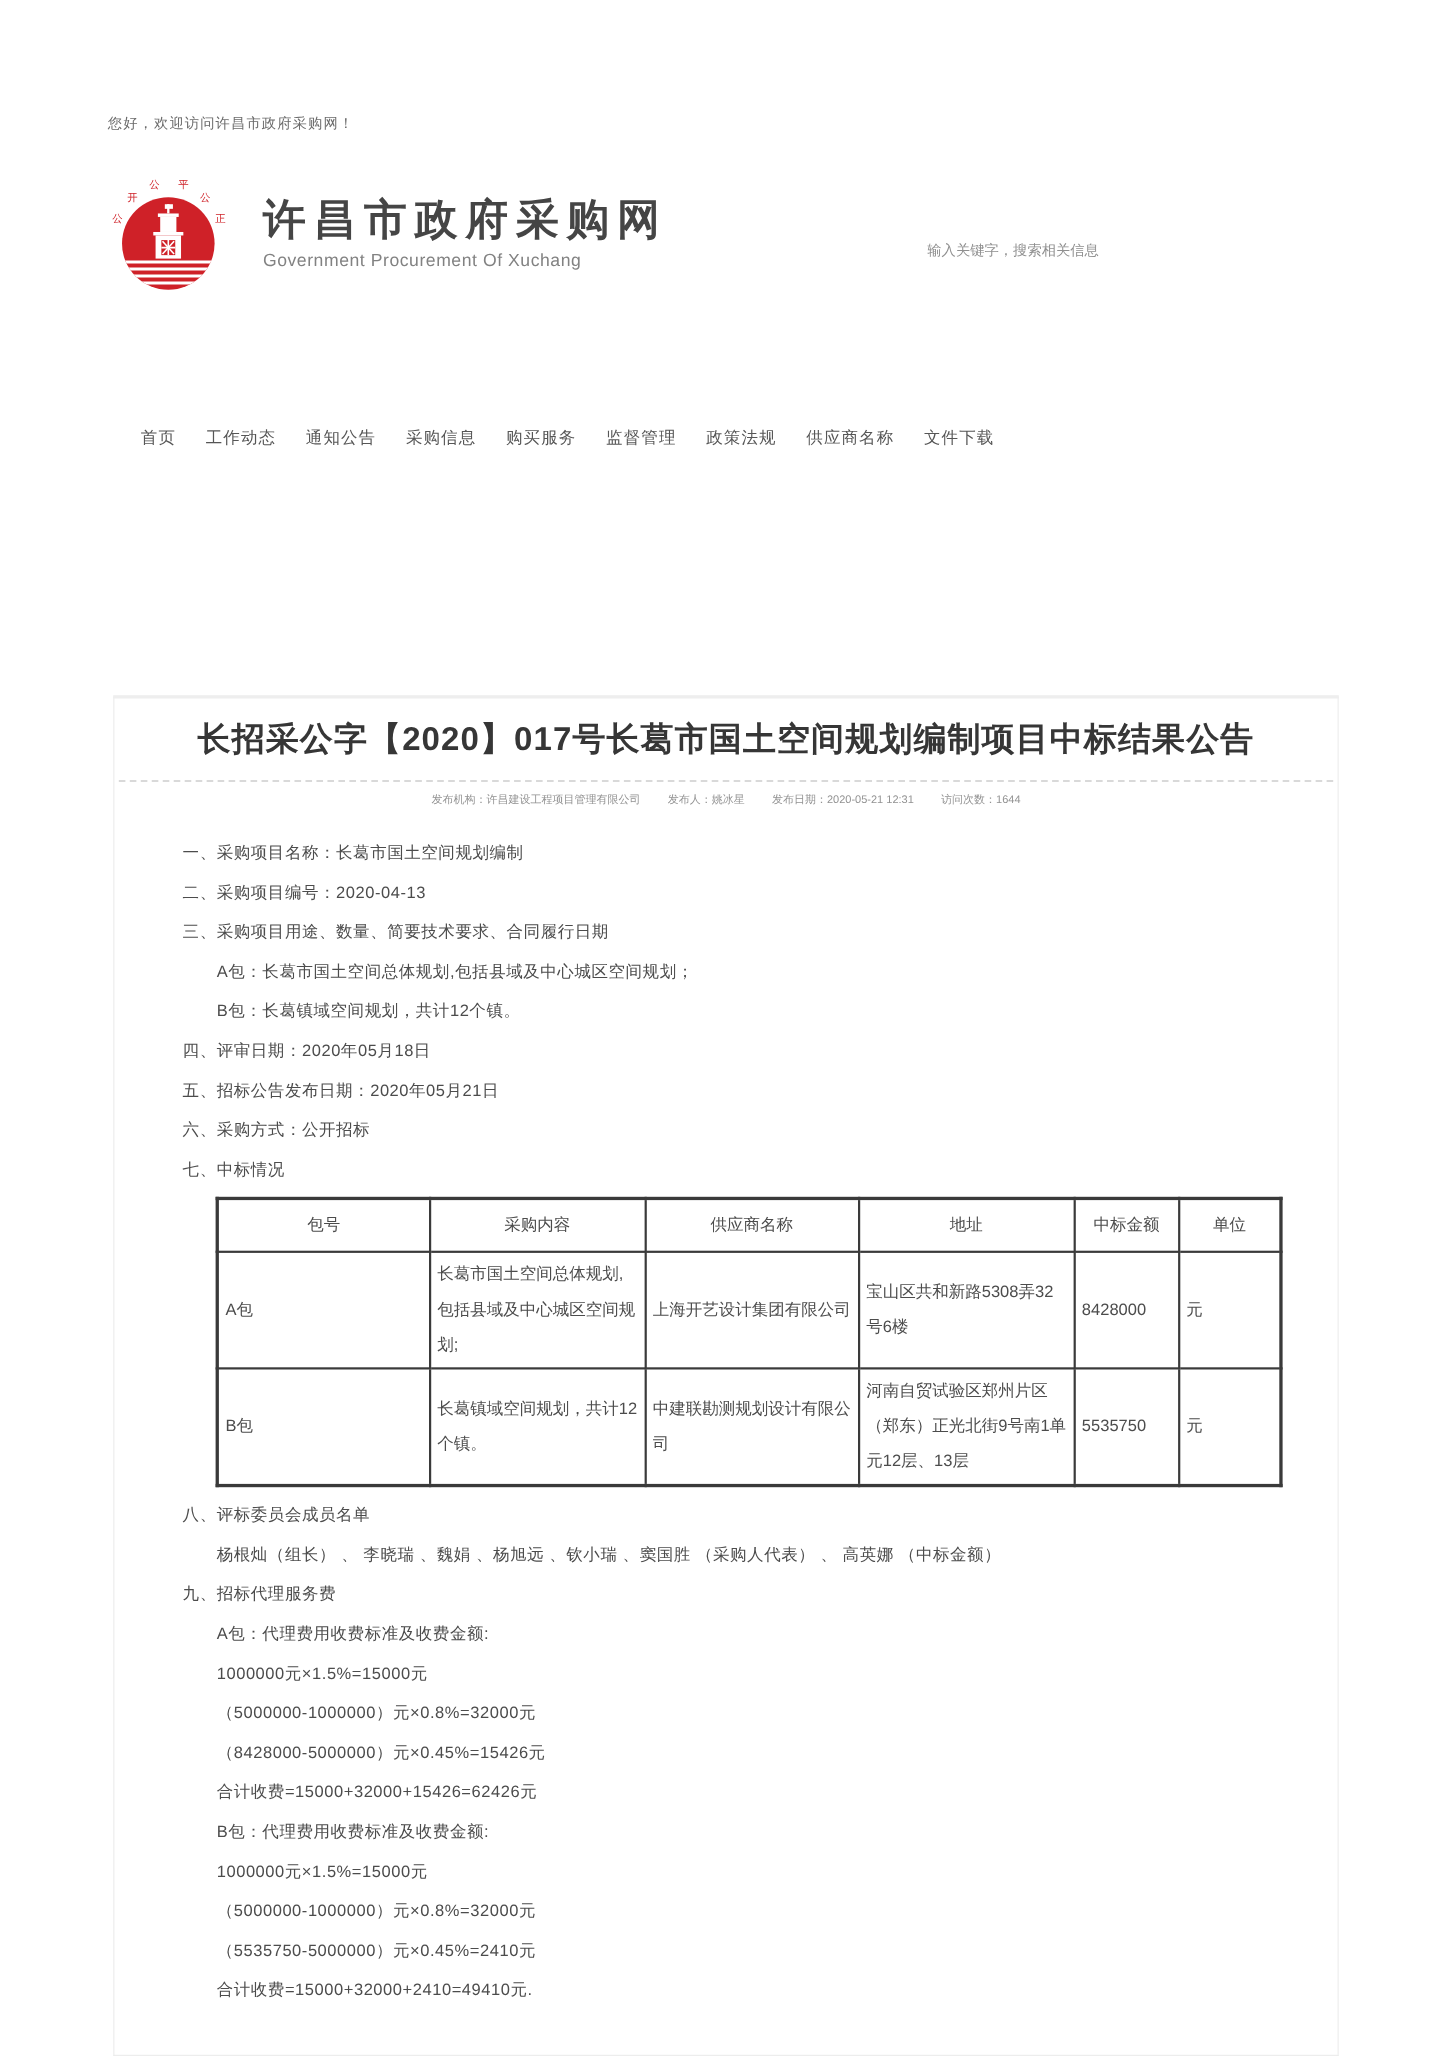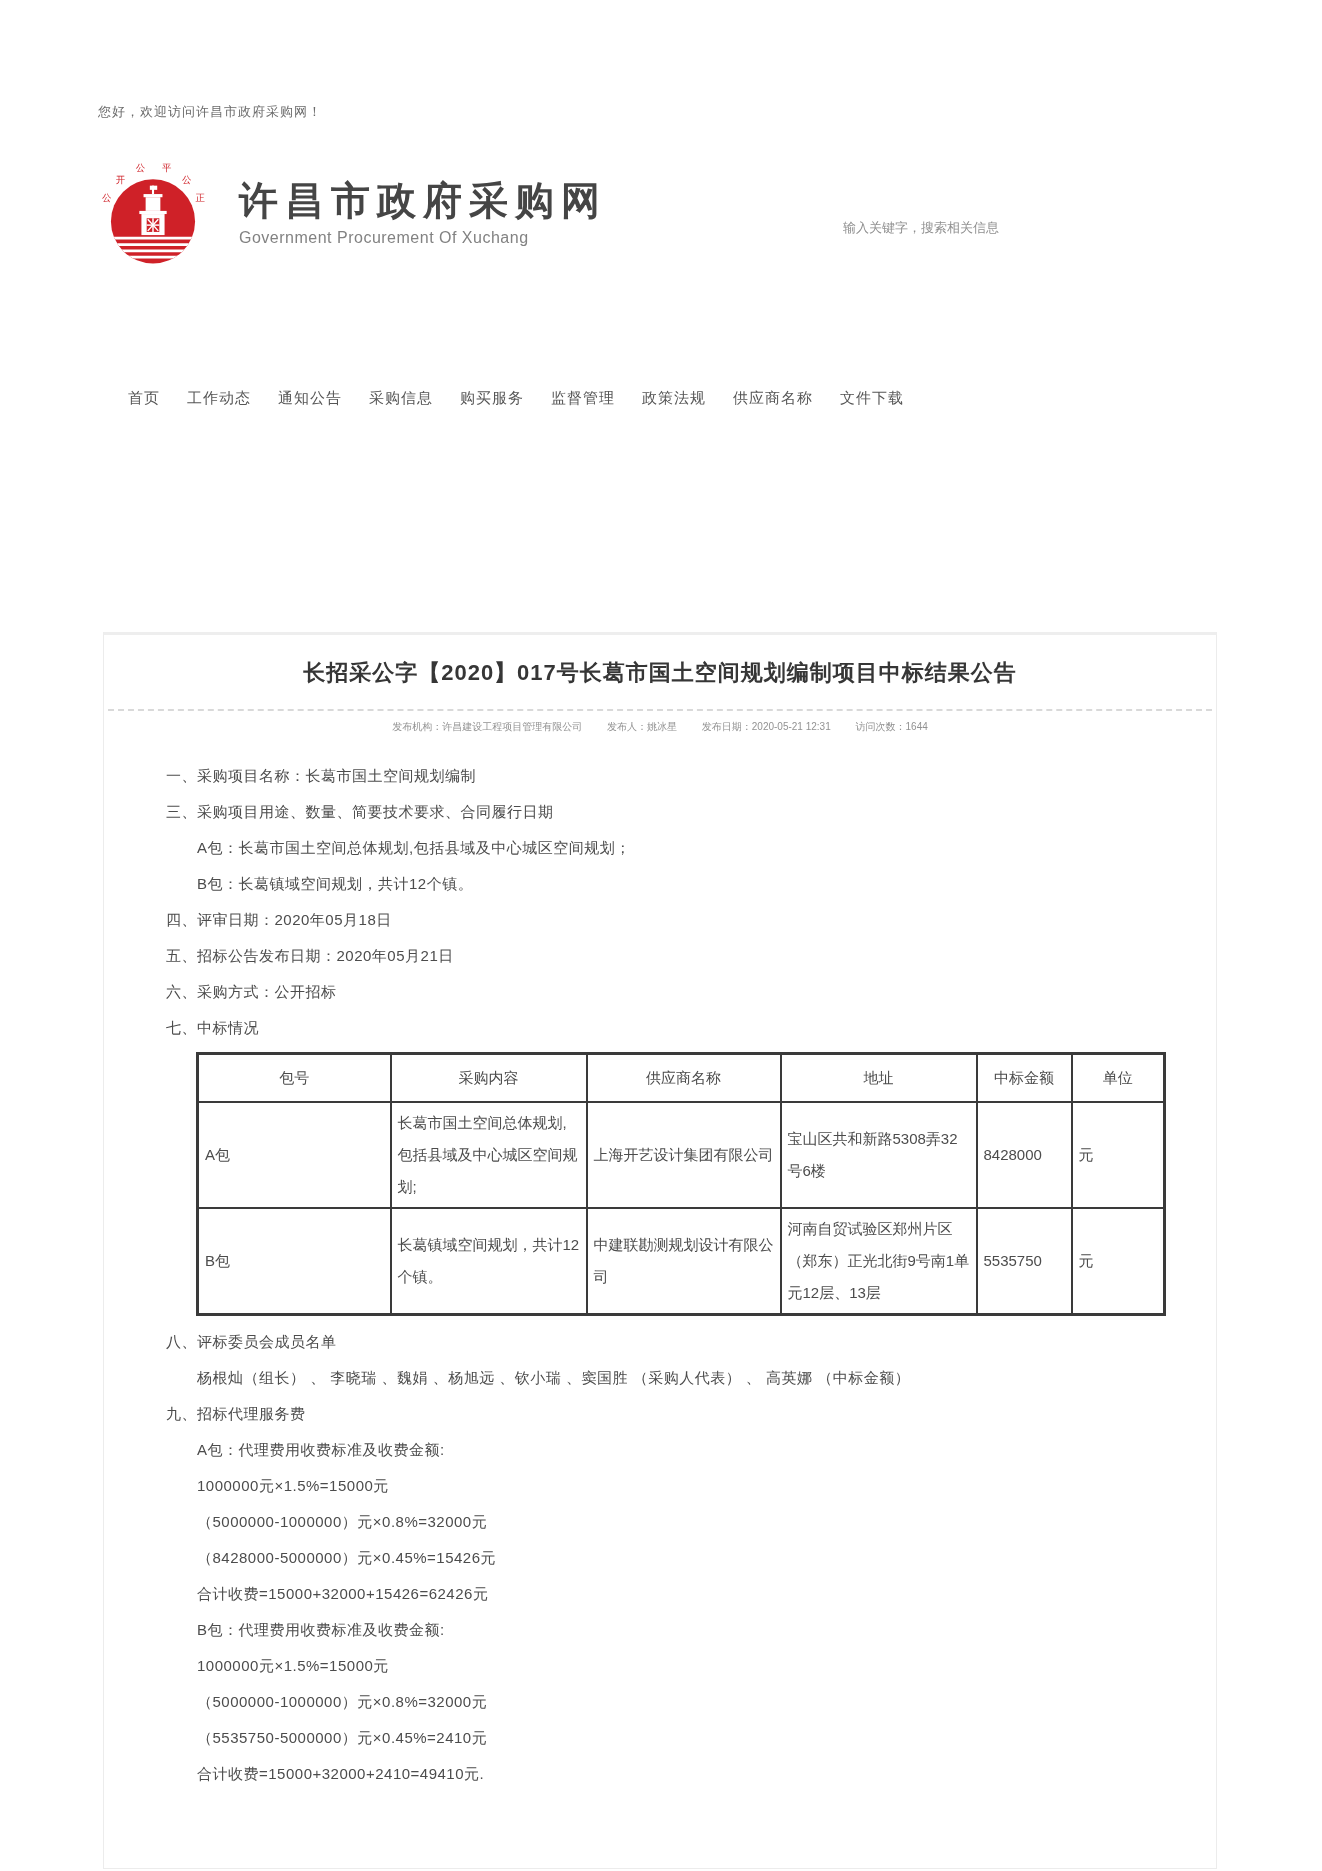--- a/index.html
+++ b/index.html
@@ -43,21 +43,21 @@
     letter-spacing:1px;cursor:pointer;
   }
   
   .card{
     position:absolute;left:103px;top:632px;width:1114px;height:1237px;
     background:#fff;border:1px solid #ececec;border-top:3px solid #eeeeee;
     box-sizing:border-box;overflow:hidden;
   }
   .article-title{
     margin:22px 18px 0 18px;
-    text-align:center;font-size:22px;font-weight:bold;color:#363636;
+    text-align:center;font-size:30px;font-weight:bold;color:#363636;
     letter-spacing:1px;line-height:32px;
   }
   .meta-sep{
     margin:20px 4px 0 4px;height:0;
     border-top:2px dashed #d9d9d9;
   }
   .meta{
     text-align:center;font-size:10px;color:#929292;
     padding:9px 0 6px 0;
   }
@@ -156,20 +156,21 @@
   <div class="meta-sep"></div>
   <div class="meta">
     <span>发布机构：许昌建设工程项目管理有限公司</span>
     <span>发布人：姚冰星</span>
     <span>发布日期：2020-05-21 12:31</span>
     <span>访问次数：1644</span>
   </div>
 
   <div class="article-body">
     <div class="line">一、采购项目名称：长葛市国土空间规划编制</div>
+    <div class="line">二、采购项目编号：2020-04-13</div>
     <div class="line">三、采购项目用途、数量、简要技术要求、合同履行日期</div>
     <div class="line indent">A包：长葛市国土空间总体规划,包括县域及中心城区空间规划；</div>
     <div class="line indent">B包：长葛镇域空间规划，共计12个镇。</div>
     <div class="line">四、评审日期：2020年05月18日</div>
     <div class="line">五、招标公告发布日期：2020年05月21日</div>
     <div class="line">六、采购方式：公开招标</div>
     <div class="line">七、中标情况</div>
 
     <table class="bid">
       <colgroup>

